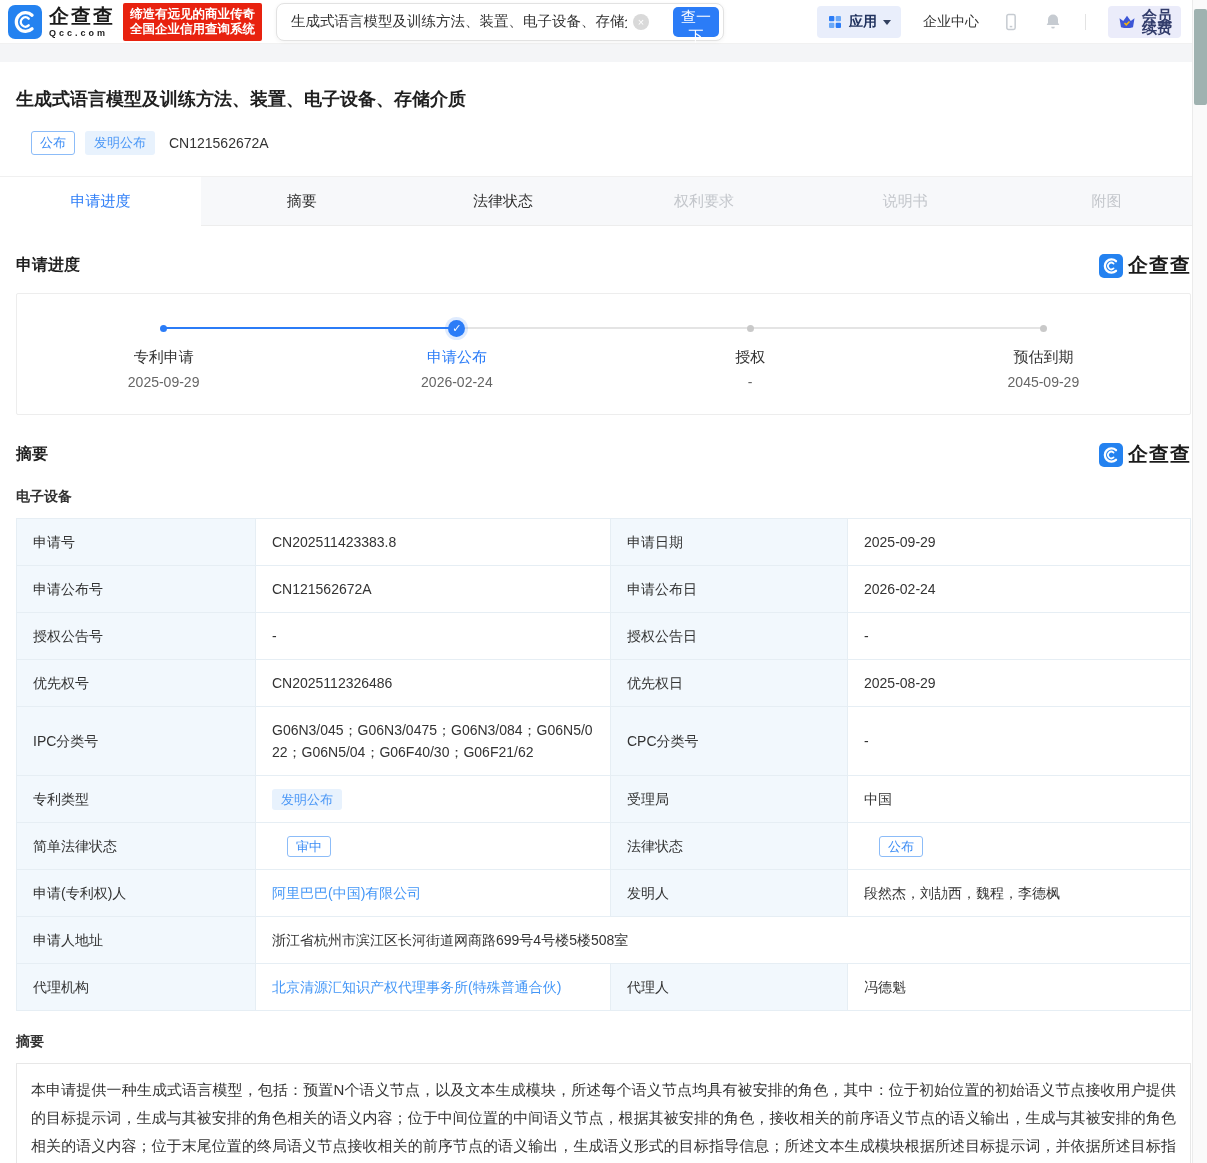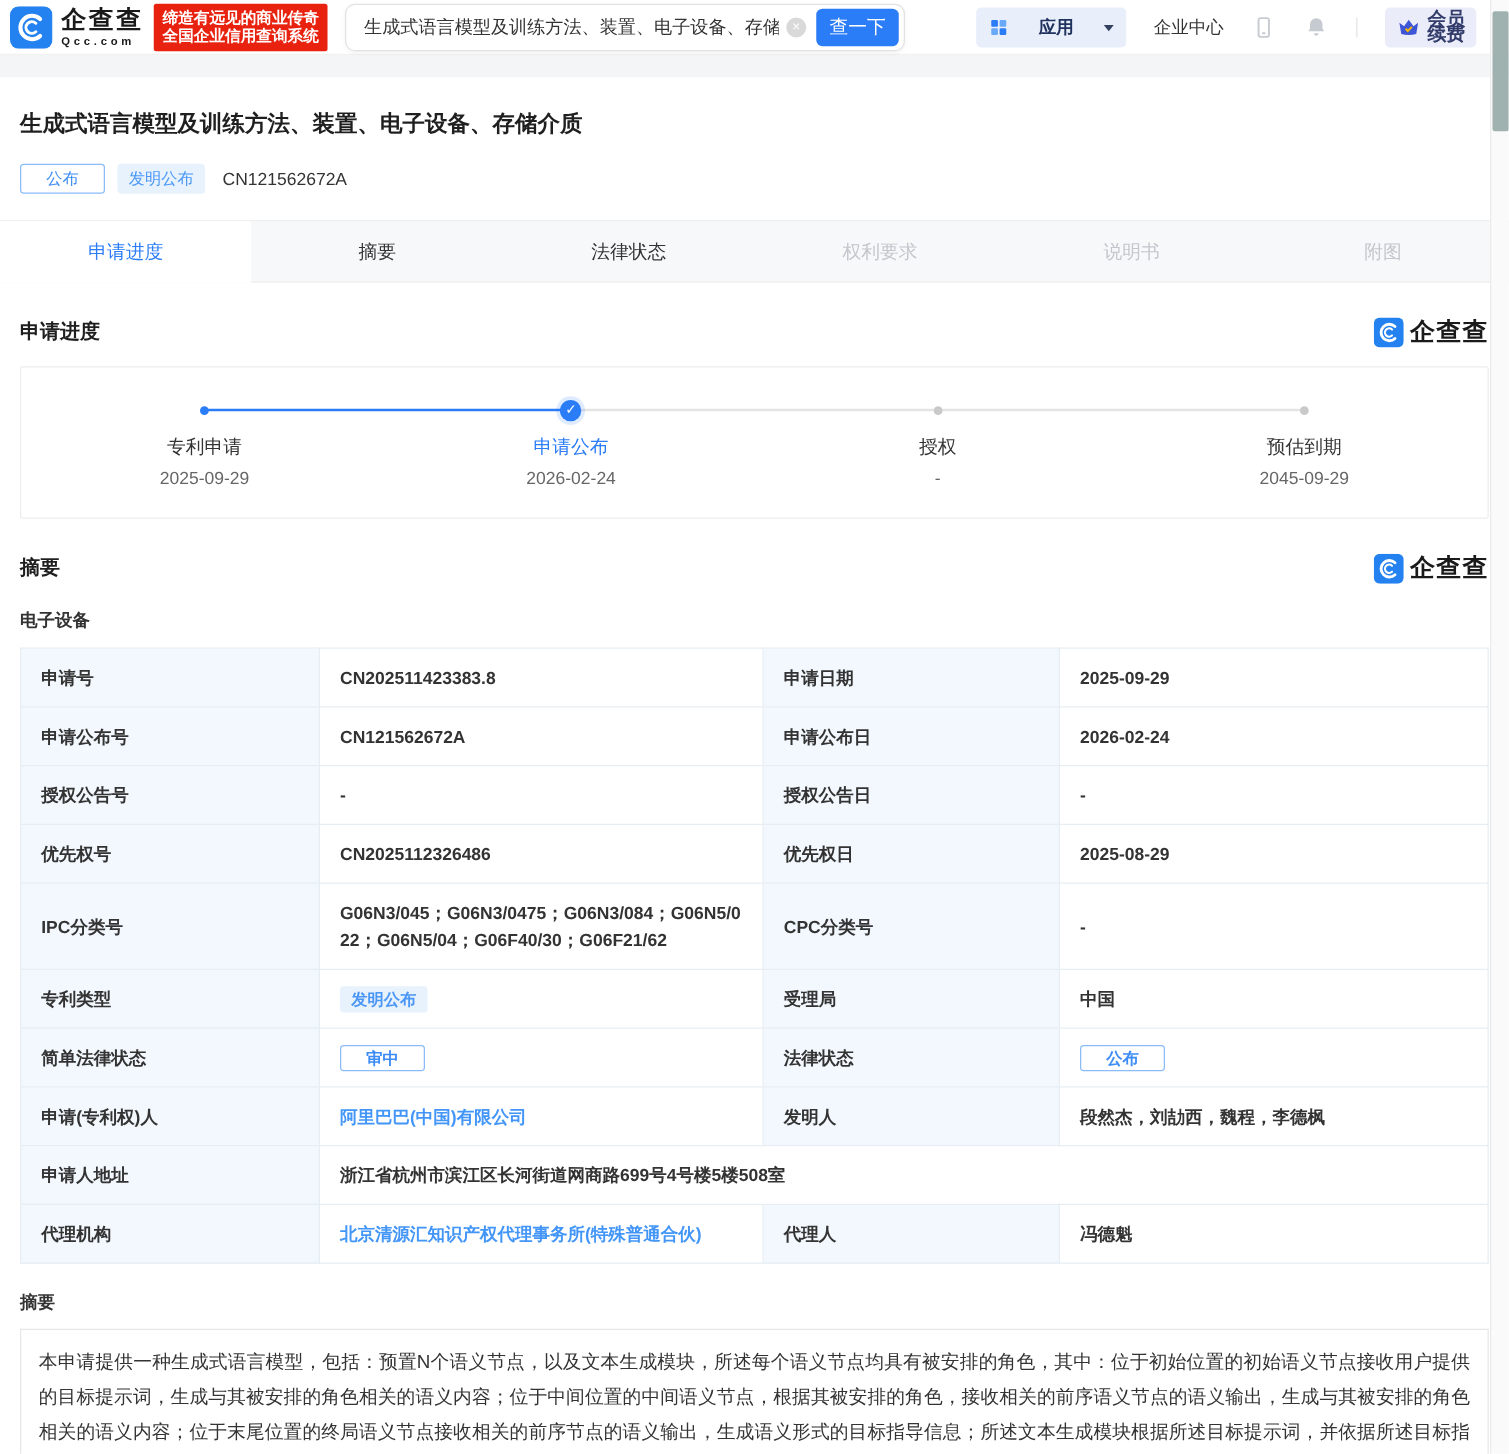--- a/index.html
+++ b/index.html
@@ -19,42 +19,42 @@
   .brand-domain { font-size:9px; color:#1a1a1a; letter-spacing:3px; line-height:10px; margin-top:2px; font-weight:bold; }
   .slogan { background:#e8220f; color:#fff; font-size:12.5px; font-weight:bold;
     padding:4px 7px; line-height:15px; margin-left:8px; border-radius:2px; white-space:nowrap; }
   .search-box { display:flex; align-items:center; margin-left:14px; width:448px; height:38px;
     border:1px solid #e2e2e2; border-radius:8px; padding:0 4px 0 12px;
     box-shadow:0 1px 4px rgba(0,0,0,.05); background:#fff; }
   .search-input { flex:1; min-width:0; border:none; outline:none; font-size:14.5px; color:#333;
     font-family:inherit; background:transparent; }
   .clear-icon { flex:none; width:16px; height:16px; border-radius:50%; background:#d9d9d9; color:#fff;
     font-size:11px; line-height:16px; text-align:center; margin:0 8px 0 4px; cursor:pointer; }
-  .search-btn { flex:none; width:66px; height:30px; background:#2b7cf7; color:#fff; border:none;
-    border-radius:5px; font-size:15px; font-family:inherit; cursor:pointer; }
+  .search-btn { flex:none; width:46px; height:30px; background:#2b7cf7; color:#fff; border:none;
+    border-radius:5px; font-size:15px; font-family:inherit; cursor:pointer;margin-left:16px; }
   .header-right { margin-left:auto; display:flex; align-items:center; gap:22px; }
-  .apps-chip { display:flex; align-items:center; gap:24px; background:#e9eefb; border-radius:4px;
+  .apps-chip { display:flex; align-items:center; gap:6px; background:#e9eefb; border-radius:4px;
     padding:7px 10px; font-size:14px; color:#20325e; font-weight:bold; cursor:pointer; }
   .caret-down { width:0; height:0; border-left:4px solid transparent; border-right:4px solid transparent;
     border-top:5px solid #32405f; margin-top:1px; }
   .nav-link { font-size:14px; color:#333; cursor:pointer; white-space:nowrap; }
   .hdr-ico { width:20px; height:20px; display:block; cursor:pointer; }
   .divider { width:1px; height:16px; background:#e3e3e3; }
   .member-chip { display:flex; align-items:center; gap:5px; background:#ebecfa; border-radius:4px;
     padding:4px 9px; cursor:pointer; }
   .member-ico { width:20px; height:20px; display:block; }
   .member-text { font-size:15px; color:#323c6b; font-weight:bold; line-height:12px; }
   
   .gap { height:18px; background:#f4f5f7; }
   
   .title-card { background:#fff; padding:22px 16px 20px; }
   .patent-title { font-size:18px; font-weight:bold; color:#1f1f1f; margin:0 0 16px; line-height:30px; }
   .badge-row { display:flex; align-items:center; gap:10px; height:26px; }
-  .badge-outline { border:1px solid #8cbcf8; color:#3d8df5; font-size:13px; padding:2px 20px;
-    border-radius:3px; background:#fff; line-height:18px; }
+  .badge-outline { border:1px solid #8cbcf8; color:#3d8df5; font-size:13px; padding:2px 8px;
+    border-radius:3px; background:#fff; line-height:18px;margin-left:15px; }
   .badge-fill { background:#e8f2fd; color:#4a97f6; font-size:13px; padding:3px 9px;
     border-radius:3px; line-height:18px;text-align:right; }
   .patent-number { font-size:14px; color:#333; margin-left:4px; }
   
   .tabs { display:flex; height:50px; background:#f7f8fa; border-top:1px solid #f0f0f0;
     border-bottom:1px solid #ededed; }
   .tab { flex:1; display:flex; align-items:center; justify-content:center; font-size:15px;
     color:#333; cursor:pointer; }
   .tab.active { background:#fff; color:#2b7cf7; margin-bottom:-1px; border-bottom:1px solid #fff; }
   .tab.disabled { color:#c3c6cb; cursor:default; }
@@ -82,21 +82,21 @@
     box-shadow:0 0 0 3px rgba(43,124,247,.15); }
   .tl-label { font-size:15px; color:#333; margin-bottom:7px; }
   .tl-step.current .tl-label { color:#2b7cf7; }
   .tl-date { font-size:14px; color:#666; }
   
   .basic-info-title, .sub-title { font-size:14px; font-weight:bold; color:#333; }
   .basic-info-title { margin-top:20px; }
   .sub-title { margin-top:22px; }
   .info-table { width:100%; border-collapse:collapse; margin-top:12px; table-layout:fixed; }
   .info-table td { border:1px solid #e6eef4; font-size:14px; padding:12px 16px; line-height:22px;
-    vertical-align:middle; word-break:break-all; color:#333; background:#fff;font-weight:bold; }
+    vertical-align:middle; word-break:break-all; color:#333; background:#fff; }
   .info-table td.lbl { background:#f2f8fd; }
   .cell-link { color:#4396f7; text-decoration:none; cursor:pointer; }
   
   .abstract-box { border:1px solid #e7e7e7; margin-top:12px; padding:12px 14px; font-size:15px;
     line-height:28px; color:#333; text-align:justify; }
   
   .scrollbar { position:absolute; top:0; right:0; width:15px; height:1163px; background:#fafafa;
     border-left:1px solid #ebebeb; z-index:50; }
   .scroll-thumb { position:absolute; top:9px; left:1px; width:13px; height:96px; background:#9fb2b0;
     border-radius:2px; cursor:pointer; }

